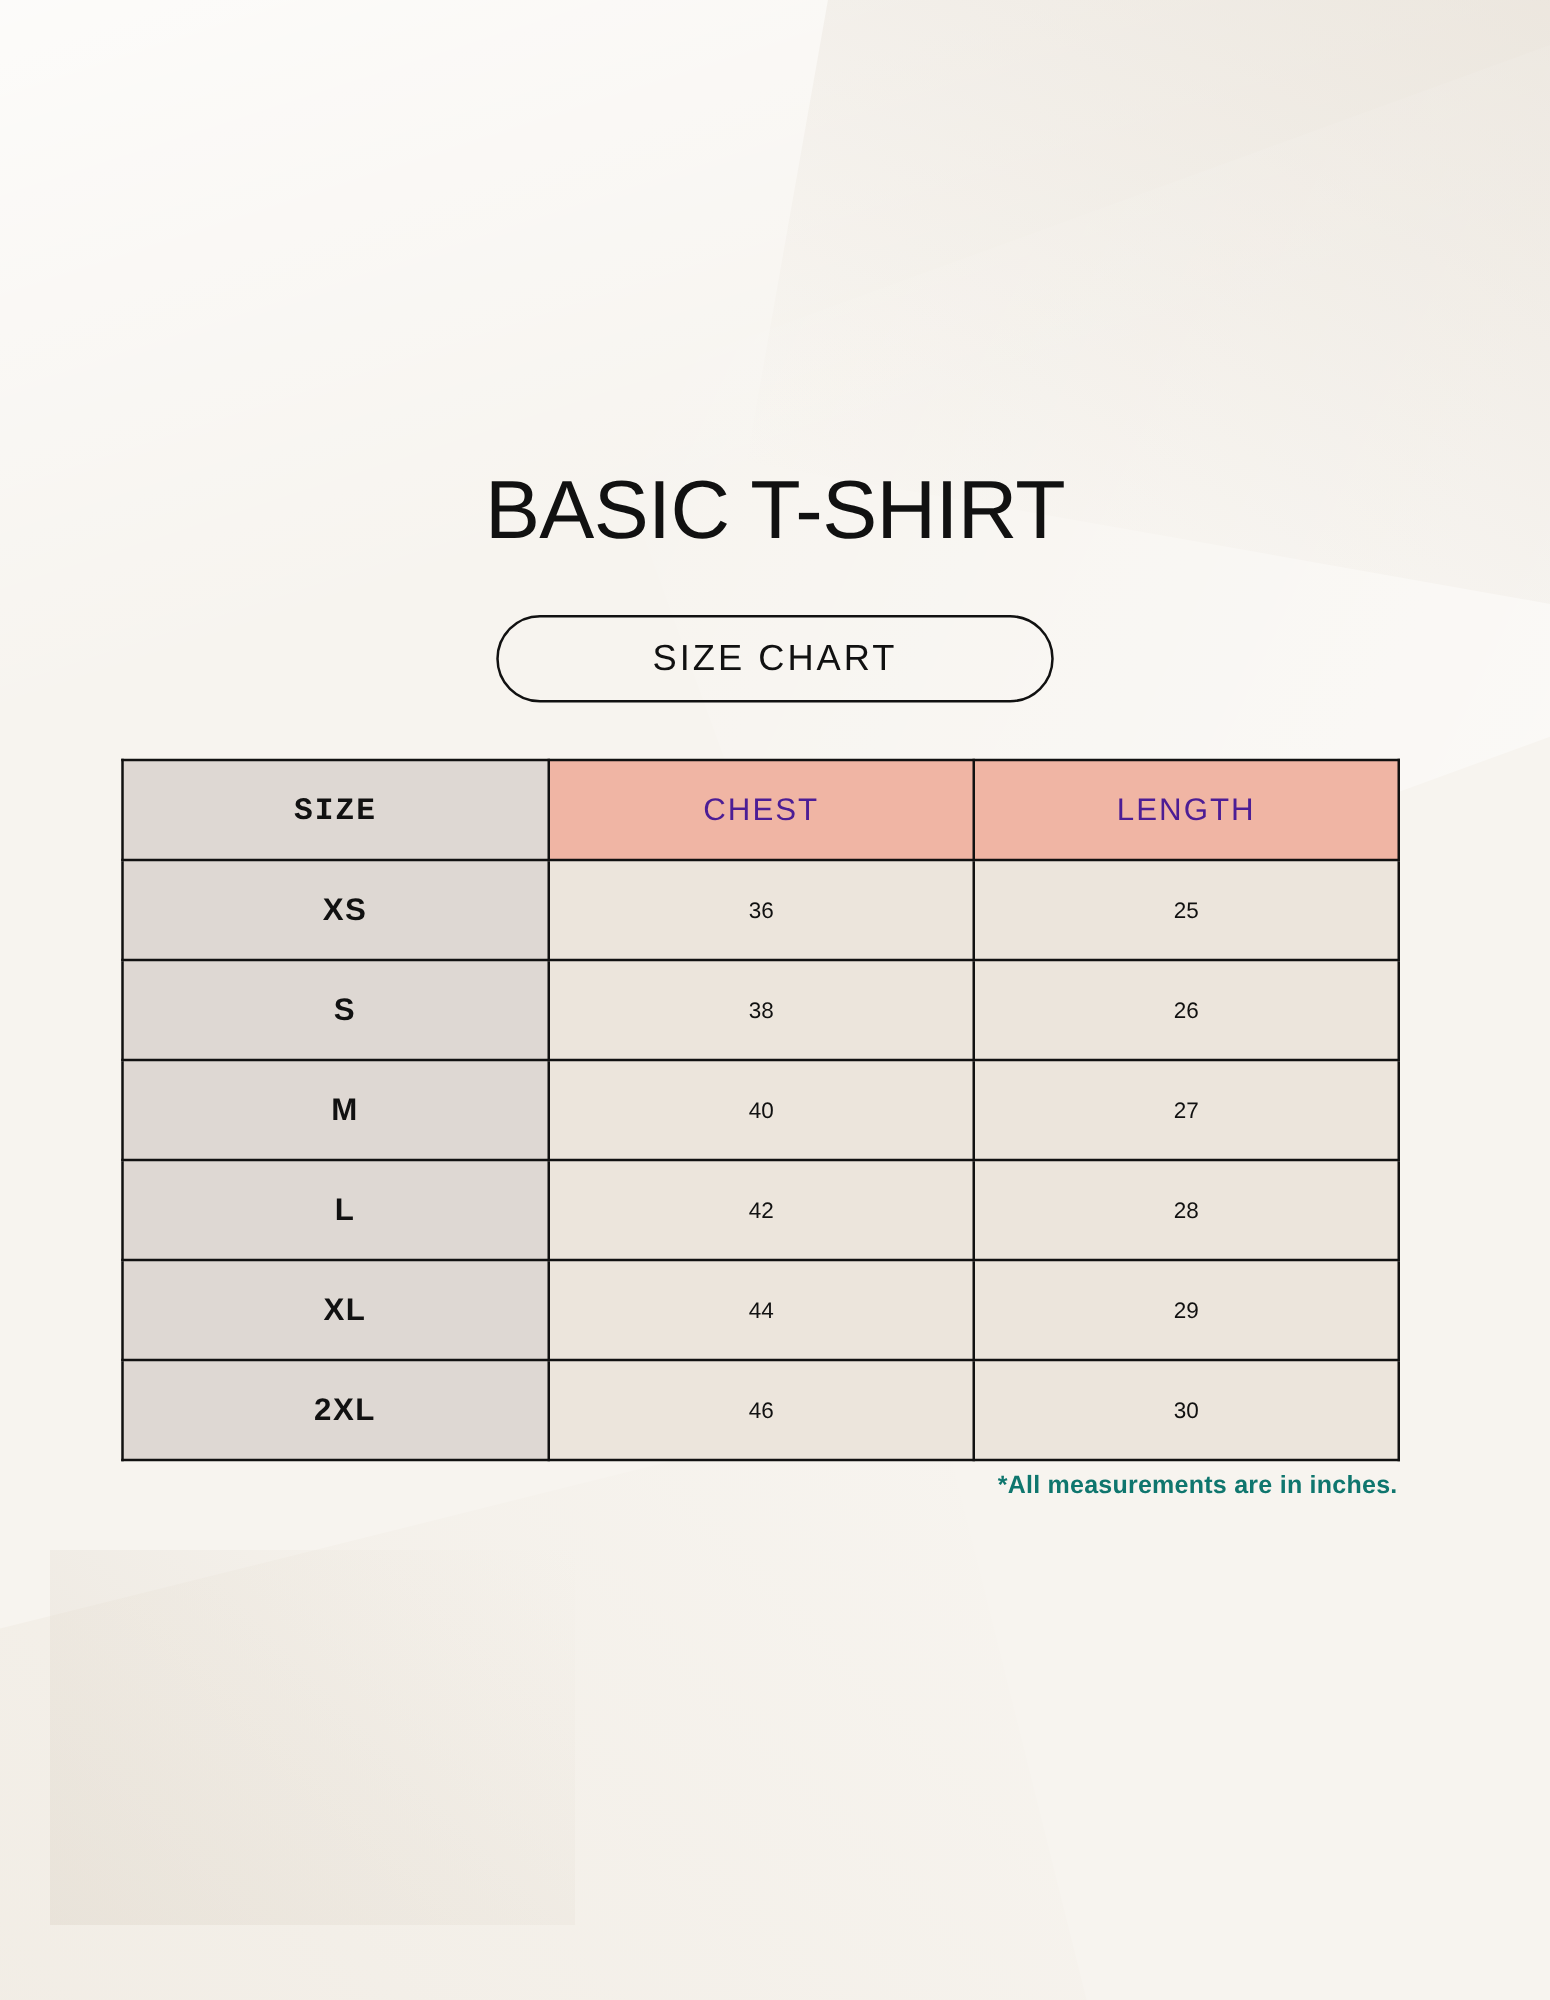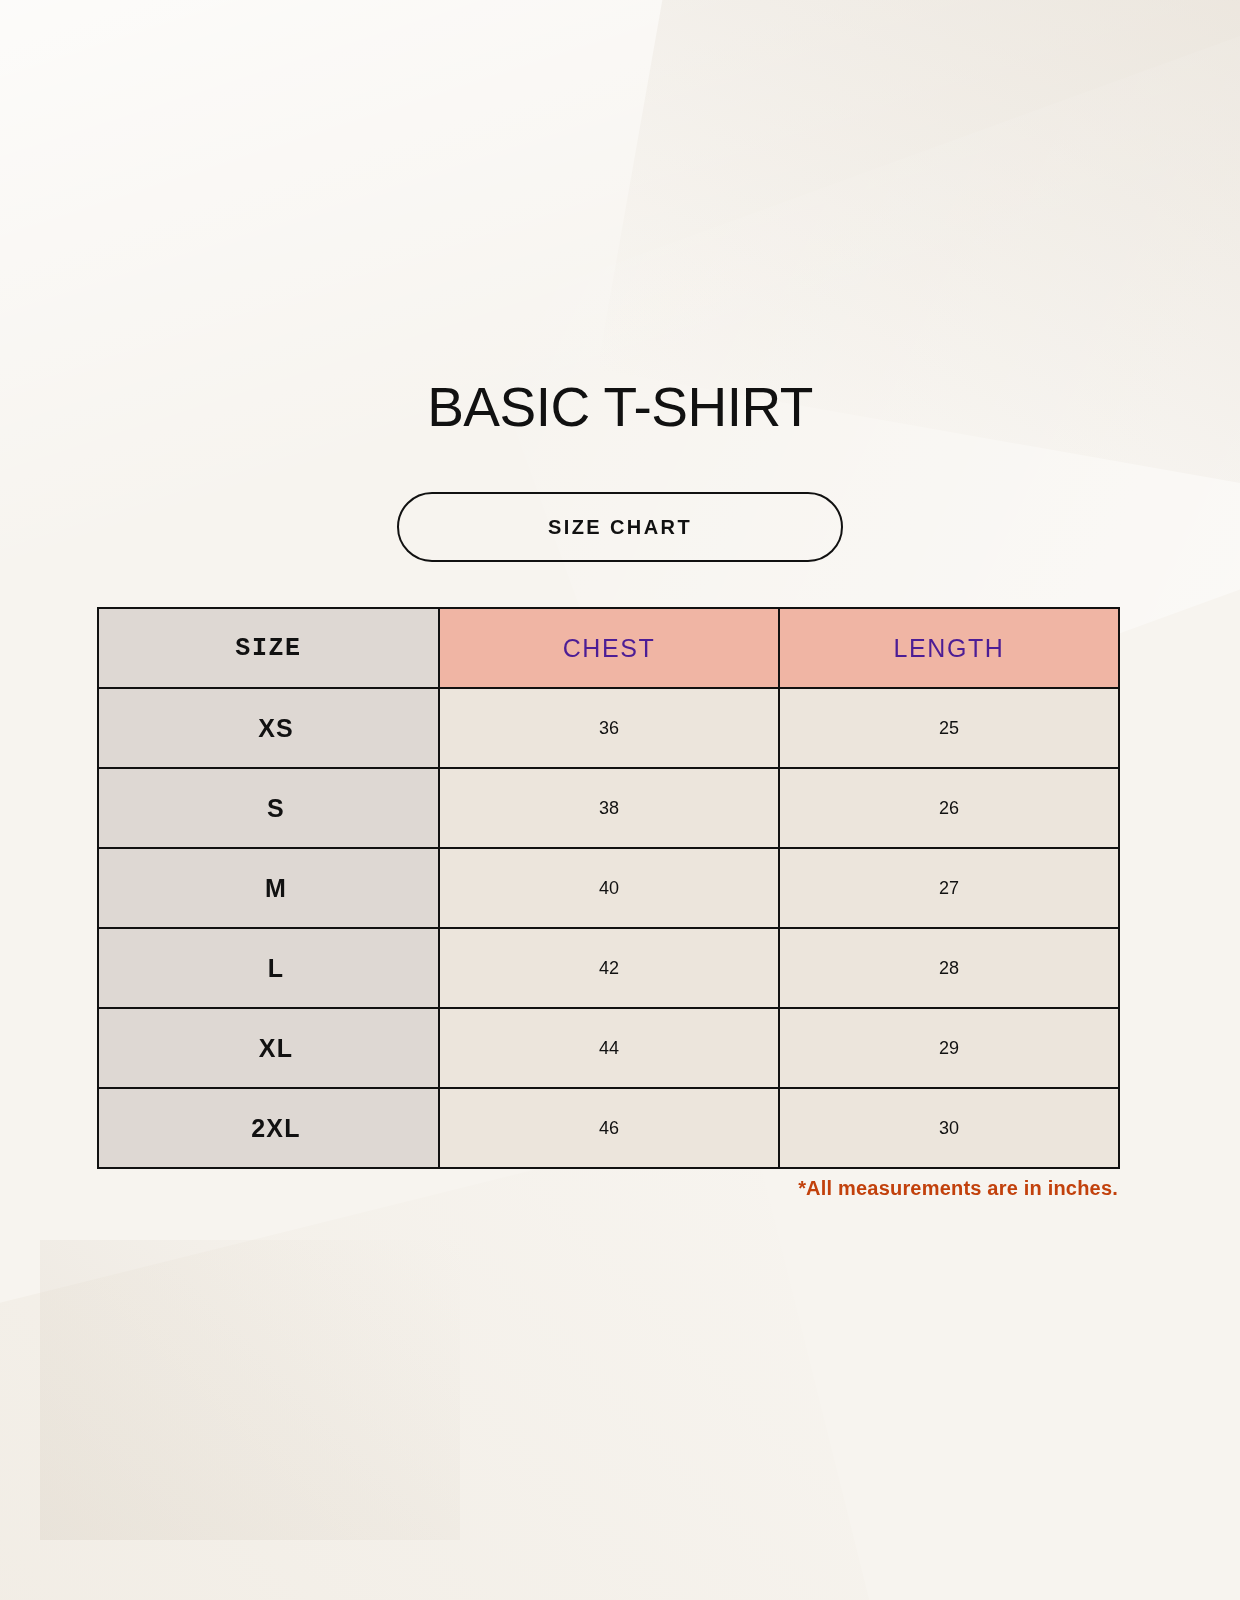--- a/index.html
+++ b/index.html
@@ -61,21 +61,21 @@
     height: 1600px;
     z-index: 2;
   }
 
   .title {
     position: absolute;
     top: 368px;
     left: 0;
     width: 1240px;
     text-align: center;
-    font-size: 55px;
+    font-size: 66px;
     line-height: 78px;
     letter-spacing: -0.5px;
     font-weight: 400;
     color: #111111;
   }
 
   .subtitle-pill {
     position: absolute;
     top: 492px;
     left: 50%;
@@ -83,23 +83,23 @@
     width: 446px;
     height: 70px;
     border: 2.5px solid #111111;
     border-radius: 38px;
     display: flex;
     align-items: center;
     justify-content: center;
     background: transparent;
   }
   .subtitle-pill span {
-    font-size: 20px;
+    font-size: 29px;
     letter-spacing: 2.4px;
-    font-weight: 700;
+    font-weight: 400;
     color: #111111;
   }
 
   .table-wrap {
     position: absolute;
     top: 607px;
     left: 97px;
     width: 1021px;
   }
 
@@ -151,21 +151,21 @@
 
   .footnote {
     position: absolute;
     top: 1177px;
     left: 97px;
     width: 1021px;
     text-align: right;
     font-size: 20px;
     font-weight: bold;
     letter-spacing: 0.2px;
-    color: #c2410c;
+    color: #0f766e;
   }
 </style>
 </head>
 <body>
 
 <div class="bg-wash-1"></div>
 <div class="bg-wash-2"></div>
 <div class="bg-wash-3"></div>
 <div class="bg-shadow-tr"></div>
 <div class="bg-shadow-bl"></div>

